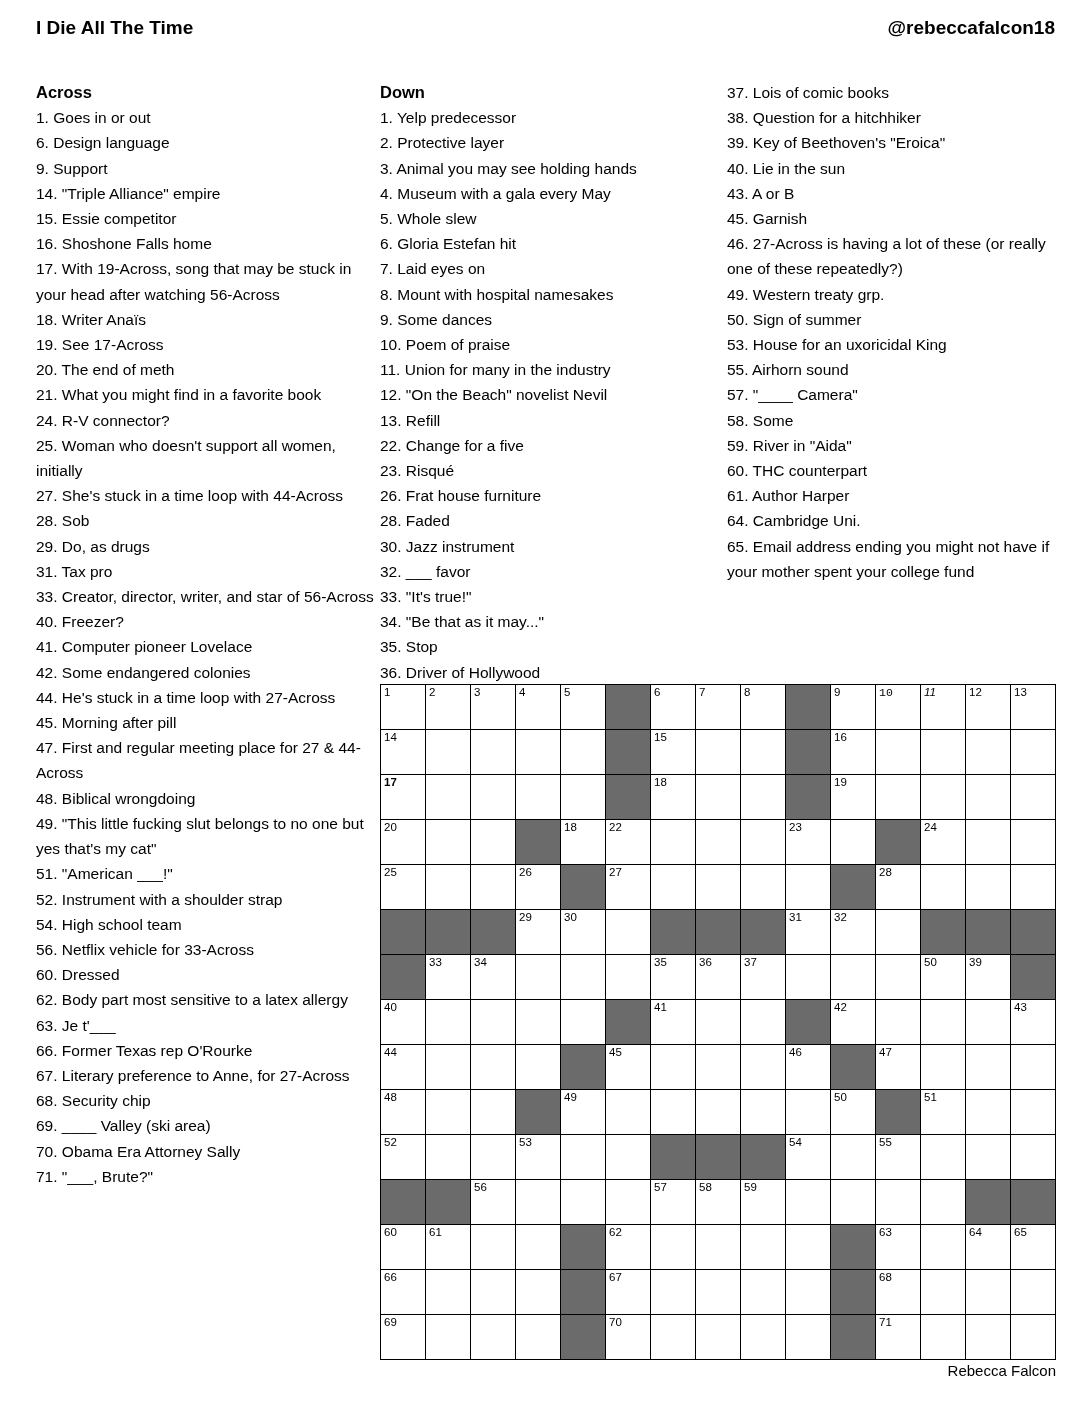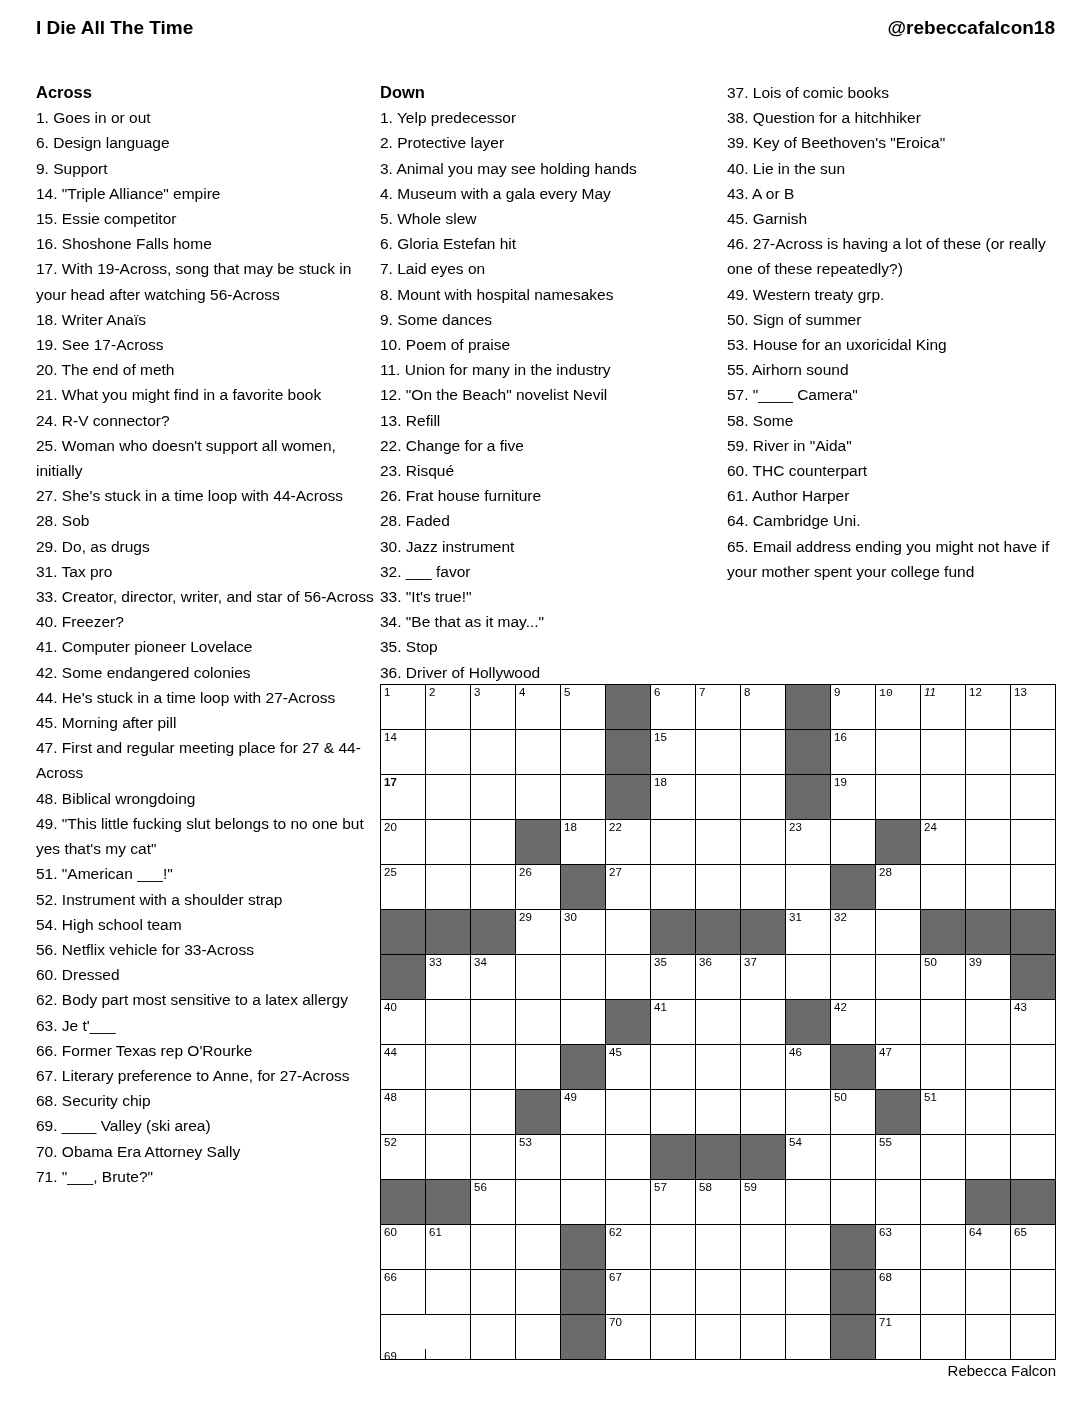--- a/index.html
+++ b/index.html
@@ -517,21 +517,21 @@
       <div class="cell" style="border-color: rgb(0, 0, 0);"></div>
       <div class="cell" style="border-color: rgb(0, 0, 0);"></div>
       <div class="cell" style="border-color: rgb(0, 0, 0);"></div>
       <div class="cell" style="border-color: rgb(0, 0, 0); background: rgb(107, 107, 107);"></div>
       <div class="cell" style="border-color: rgb(0, 0, 0);">
         <span class="num">68</span>
       </div>
       <div class="cell" style="border-color: rgb(0, 0, 0);"></div>
       <div class="cell" style="border-color: rgb(0, 0, 0);"></div>
       <div class="cell" style="border-color: rgb(0, 0, 0);"></div>
-      <div class="cell" style="border-color: rgb(0, 0, 0); margin-top: 34px;">
+      <div class="cell" style="border-color: rgb(0, 0, 0);">
         <span class="num">69</span>
       </div>
       <div class="cell" style="border-color: rgb(0, 0, 0);"></div>
       <div class="cell" style="border-color: rgb(0, 0, 0);"></div>
       <div class="cell" style="border-color: rgb(0, 0, 0);"></div>
       <div class="cell" style="border-color: rgb(0, 0, 0); background: rgb(107, 107, 107);"></div>
       <div class="cell" style="border-color: rgb(0, 0, 0);">
         <span class="num">70</span>
       </div>
       <div class="cell" style="border-color: rgb(0, 0, 0);"></div>

